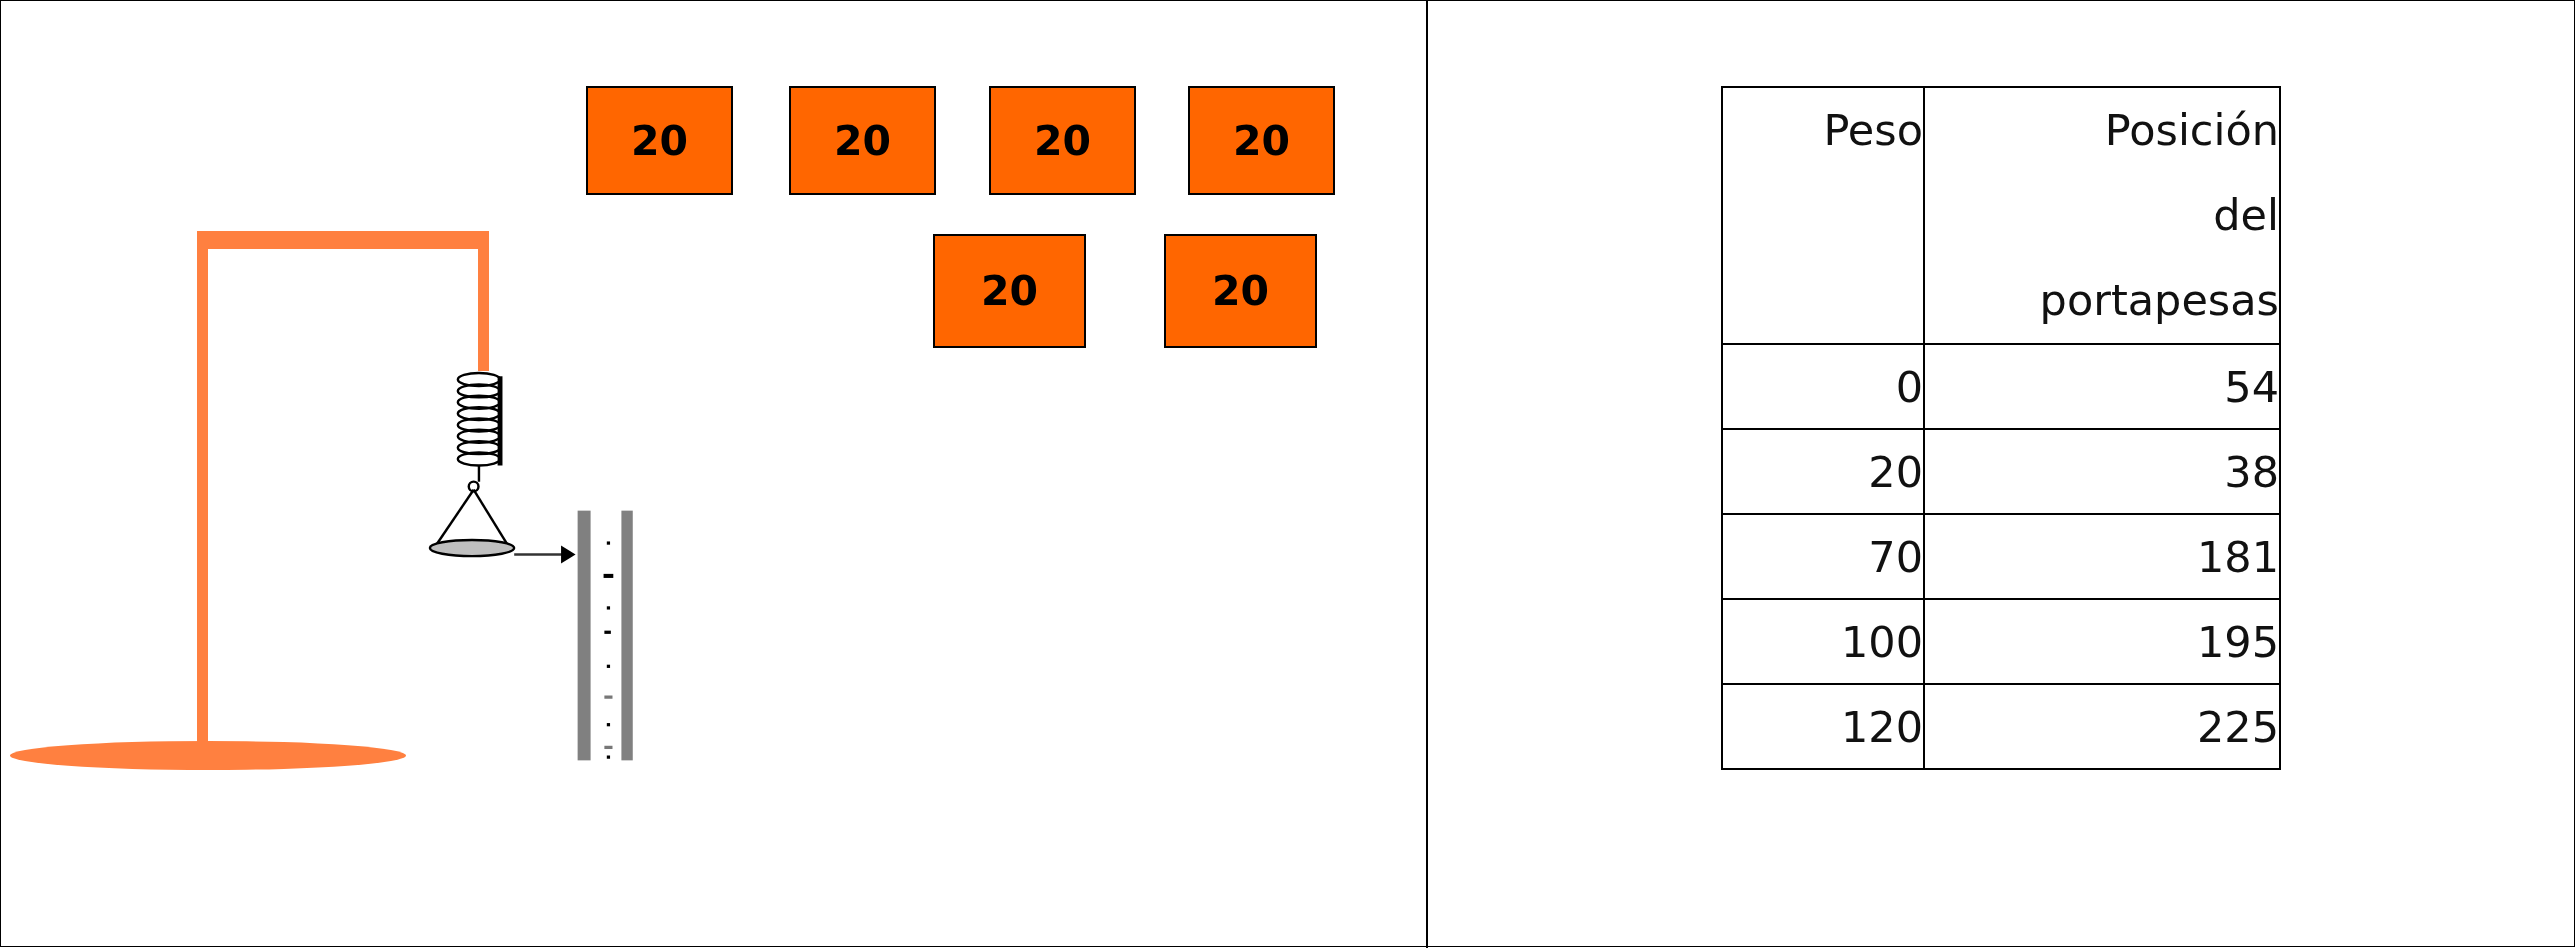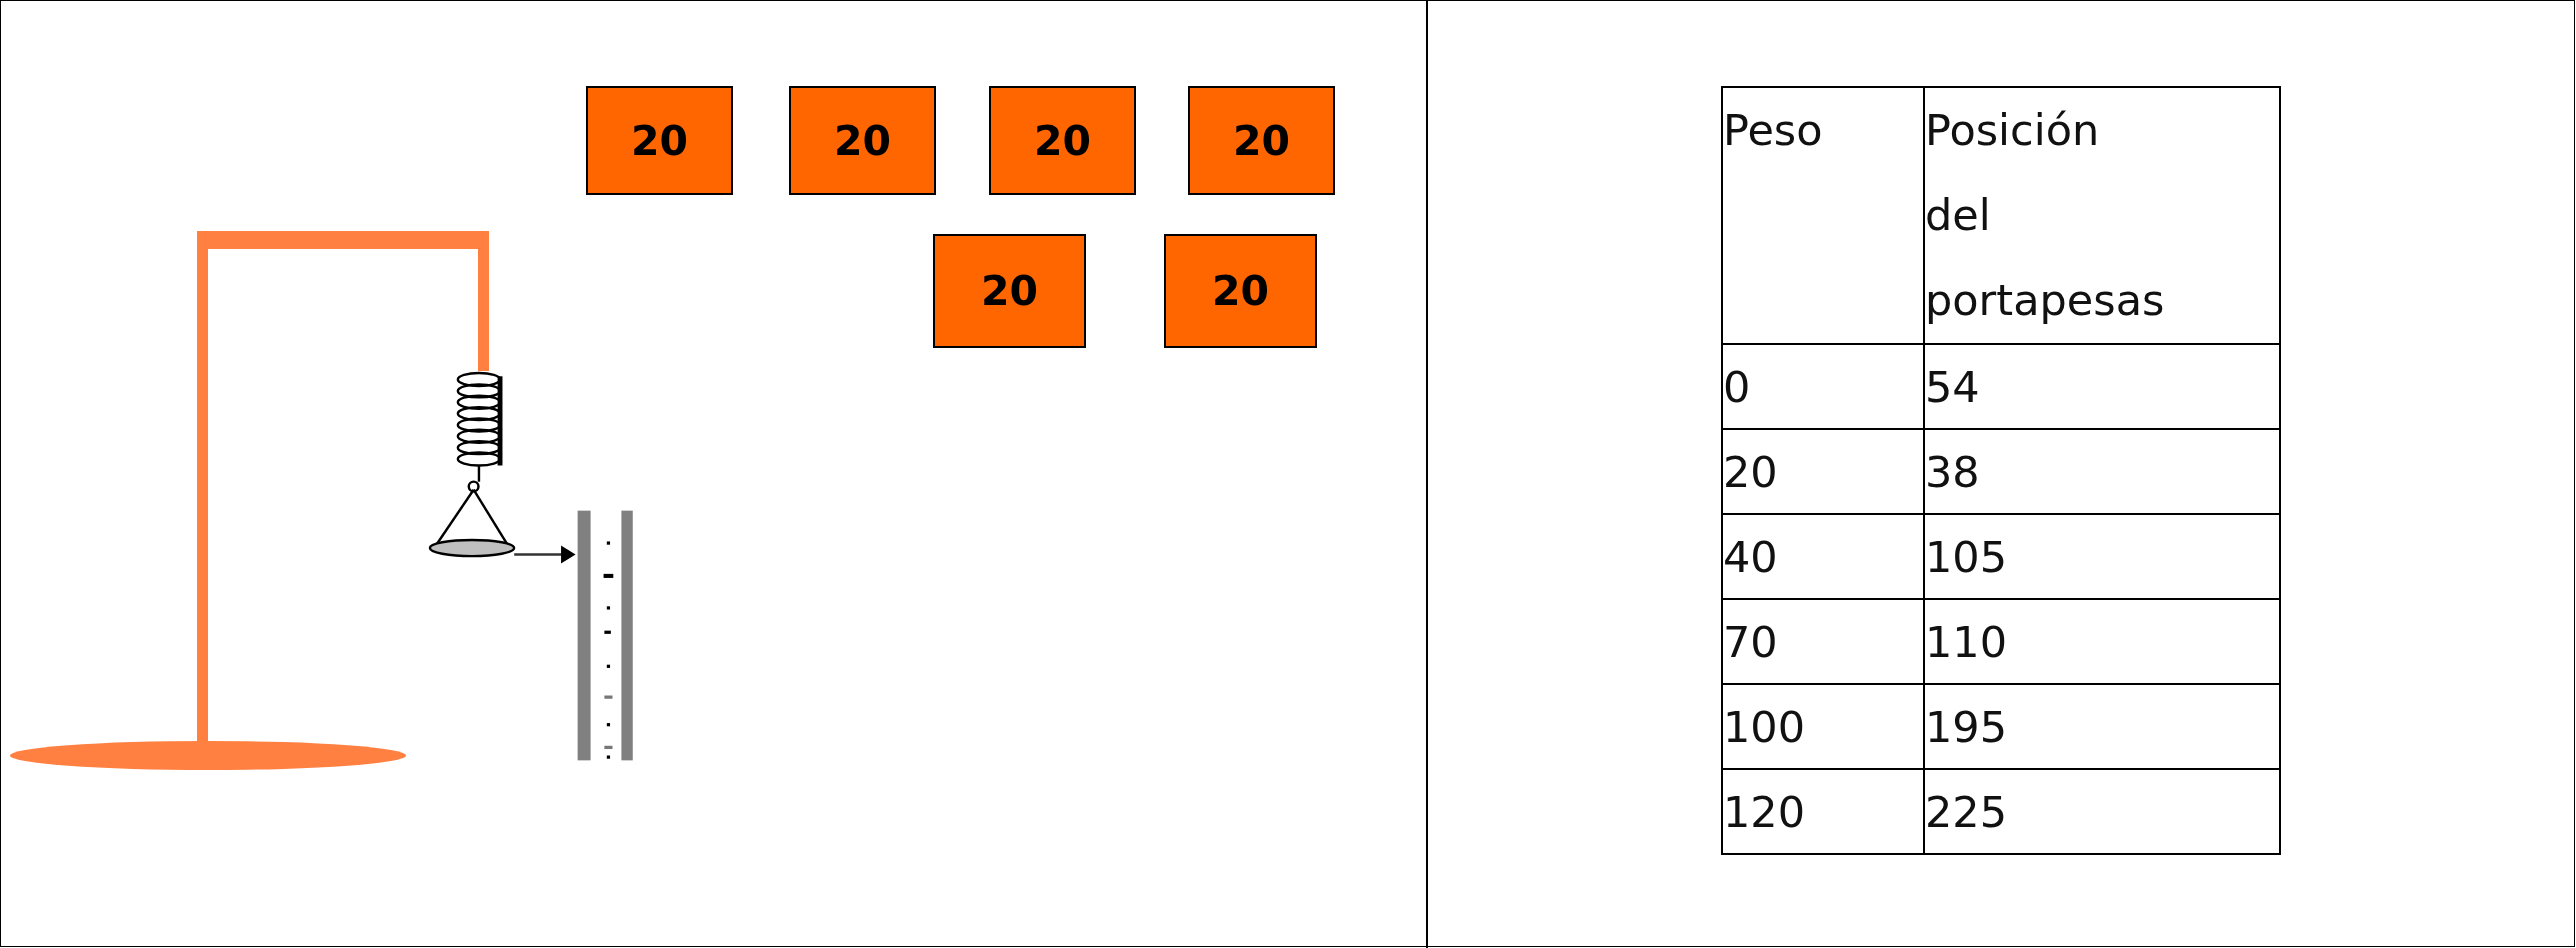--- a/index.html
+++ b/index.html
@@ -6,21 +6,21 @@
   body { width:2576px; height:948px; position:relative; overflow:hidden; font-family:"DejaVu Sans", sans-serif; }
   .frame { position:absolute; left:0; top:0; width:2573px; height:945px; border:1.6px solid #000; }
   .divider { position:absolute; left:1426px; top:0; width:2.4px; height:948px; background:#000; }
   .block { position:absolute; width:147px; height:109px; background:#ff6600; border:2.4px solid #000; box-sizing:border-box;
            display:flex; align-items:center; justify-content:center; font-weight:bold; font-size:41px; color:#000; }
   .stand { position:absolute; background:#ff8040; }
   .base { position:absolute; left:9.8px; top:741px; width:396px; height:29px; border-radius:50%; background:#ff8040; }
   .spring { position:absolute; left:453px; top:368px; }
   .ruler { position:absolute; left:576px; top:510px; }
   table.data { position:absolute; left:1721px; top:86px; width:560px; border-collapse:collapse; font-size:43px; color:#111; }
-  table.data td, table.data th { border:2.4px solid #000; text-align:left; font-weight:normal; padding:0; }
+  table.data td, table.data th { border:2.4px solid #000; text-align:right; font-weight:normal; padding:0; }
   table.data th { vertical-align:top; height:249px; line-height:85px; }
   table.data td { height:83px; }
   table.data th.c1, table.data td.c1 { width:200px; }
 </style>
 </head>
 <body>
 
 <div class="frame"></div>
 <div class="divider"></div>
 
@@ -97,26 +97,22 @@
   <tbody>
     <tr>
         <td class="c1">0</td>
         <td>54</td>
       </tr>
     <tr>
         <td class="c1">20</td>
         <td>38</td>
       </tr>
     <tr>
-        <td class="c1">40</td>
-        <td>105</td>
-      </tr>
-    <tr>
         <td class="c1">70</td>
-        <td>110</td>
+        <td>181</td>
       </tr>
     <tr>
         <td class="c1">100</td>
         <td>195</td>
       </tr>
     <tr>
         <td class="c1">120</td>
         <td>225</td>
       </tr>
   </tbody>

